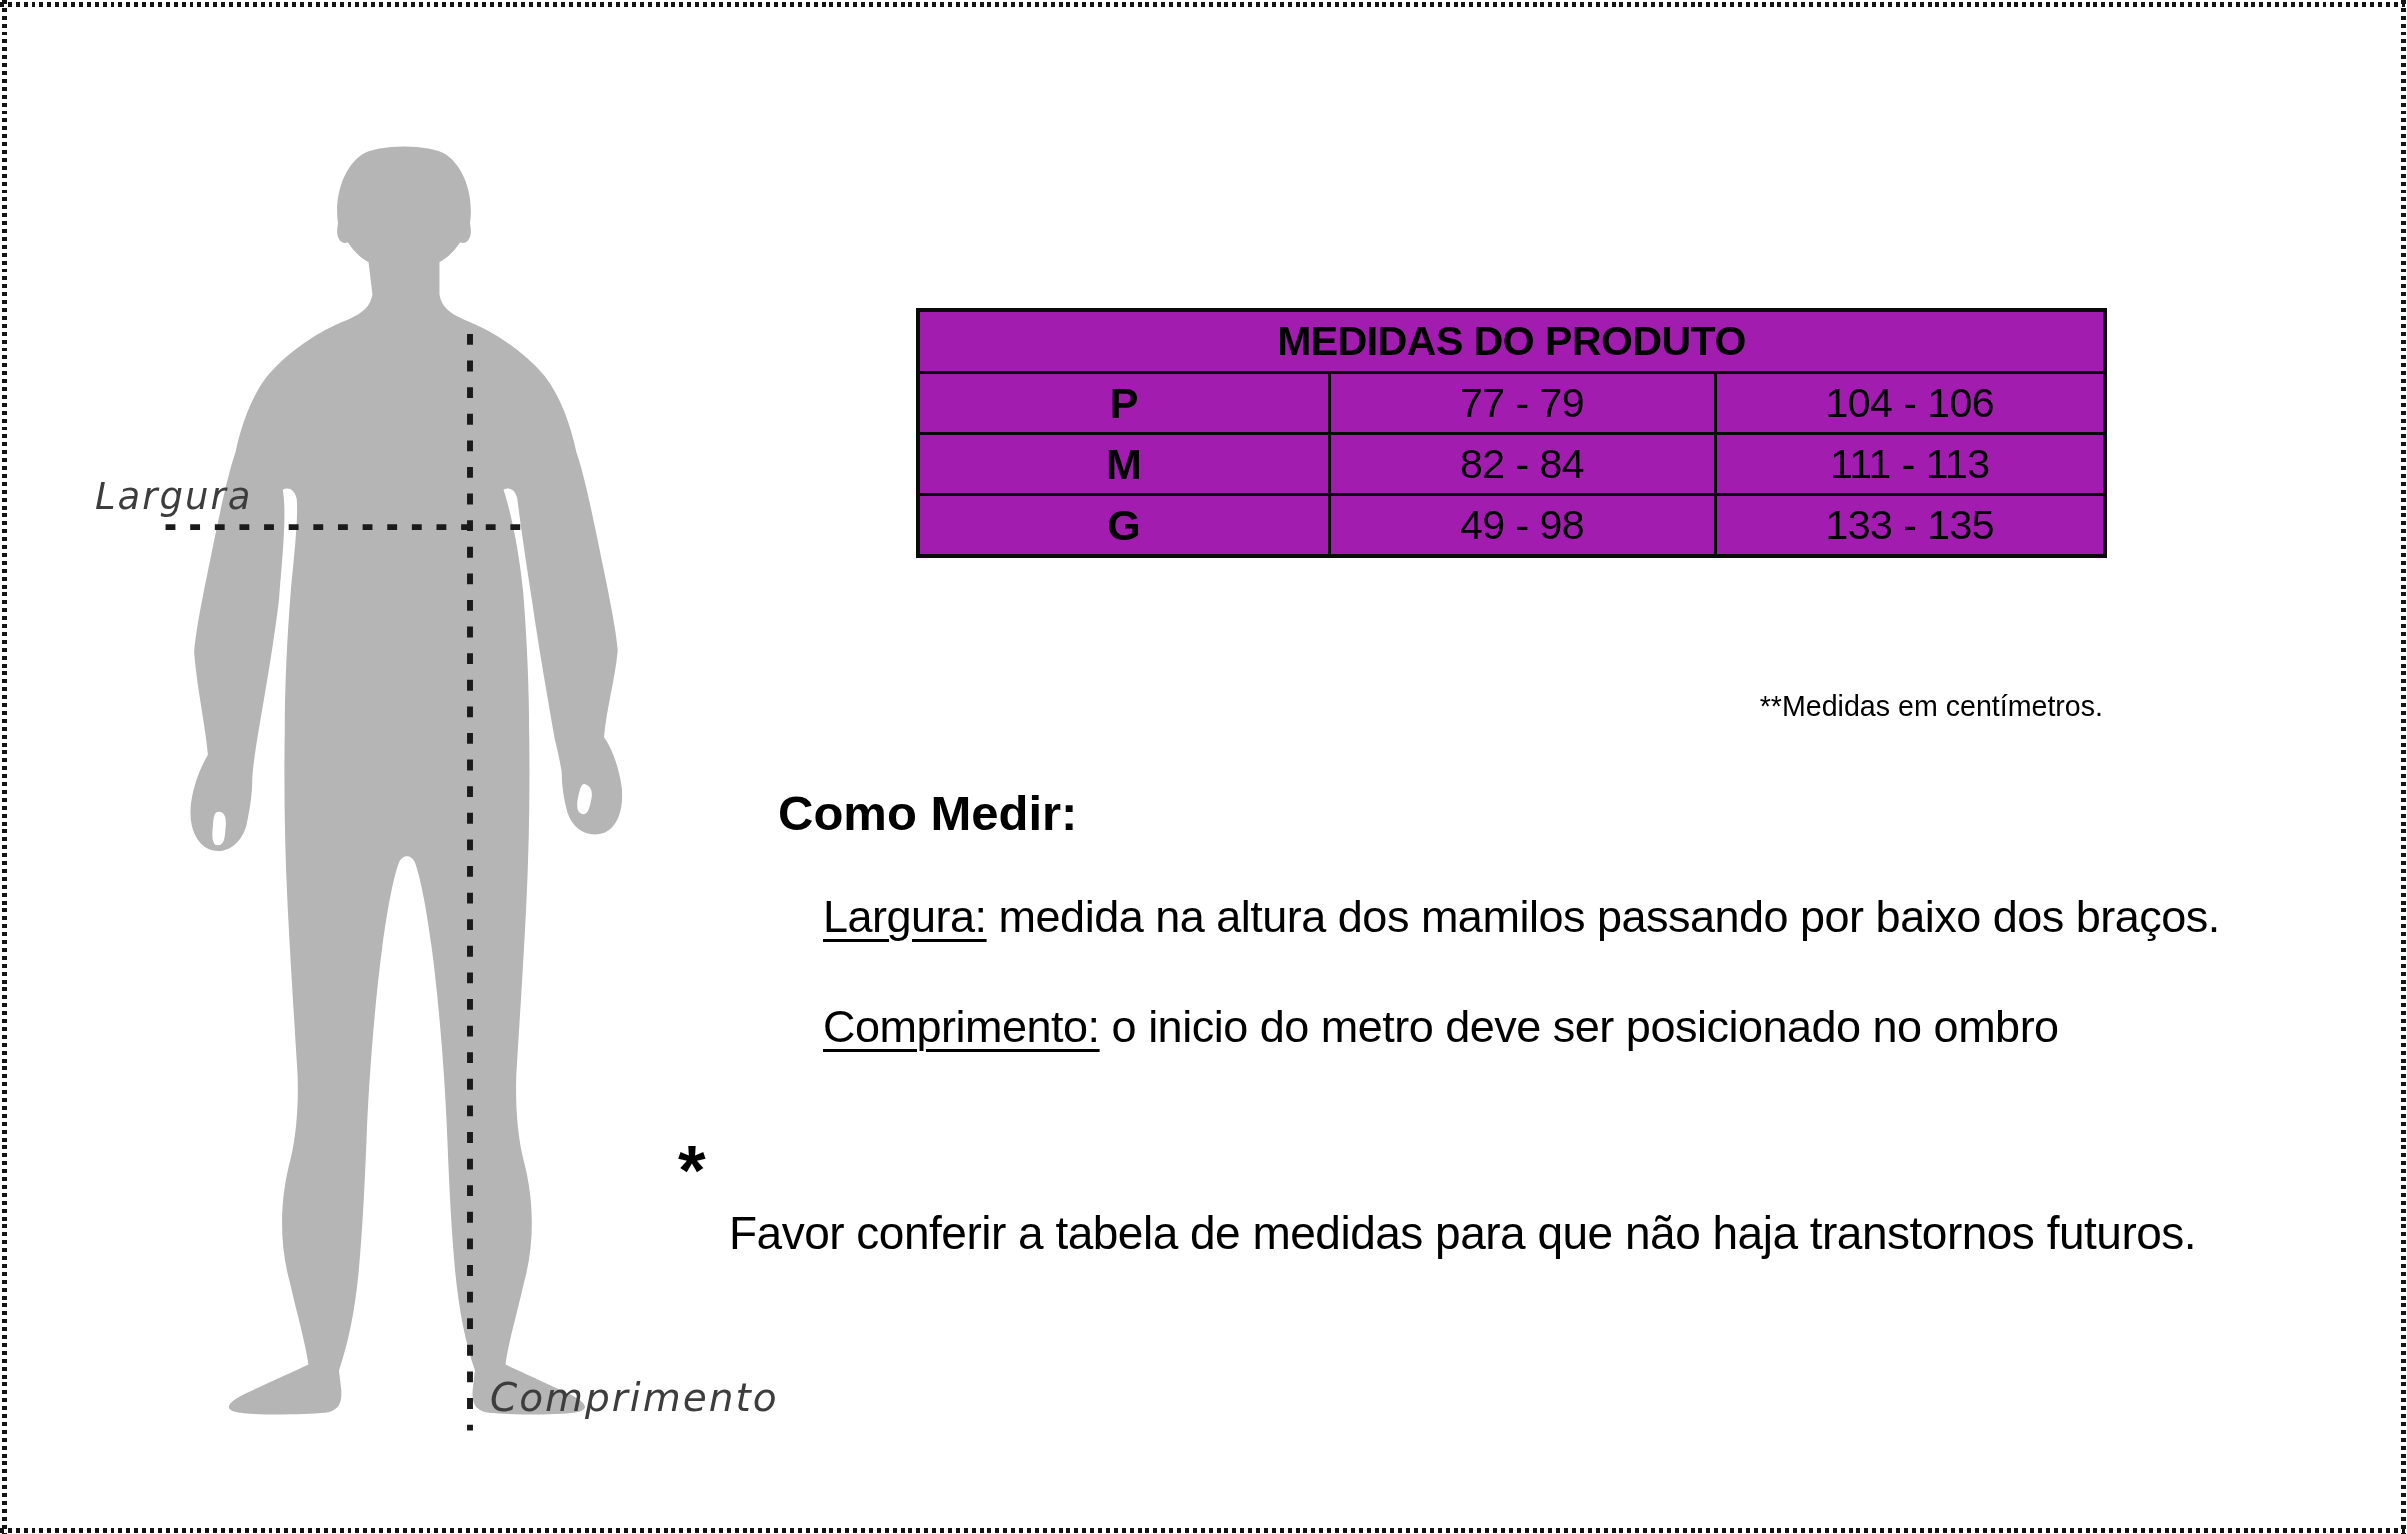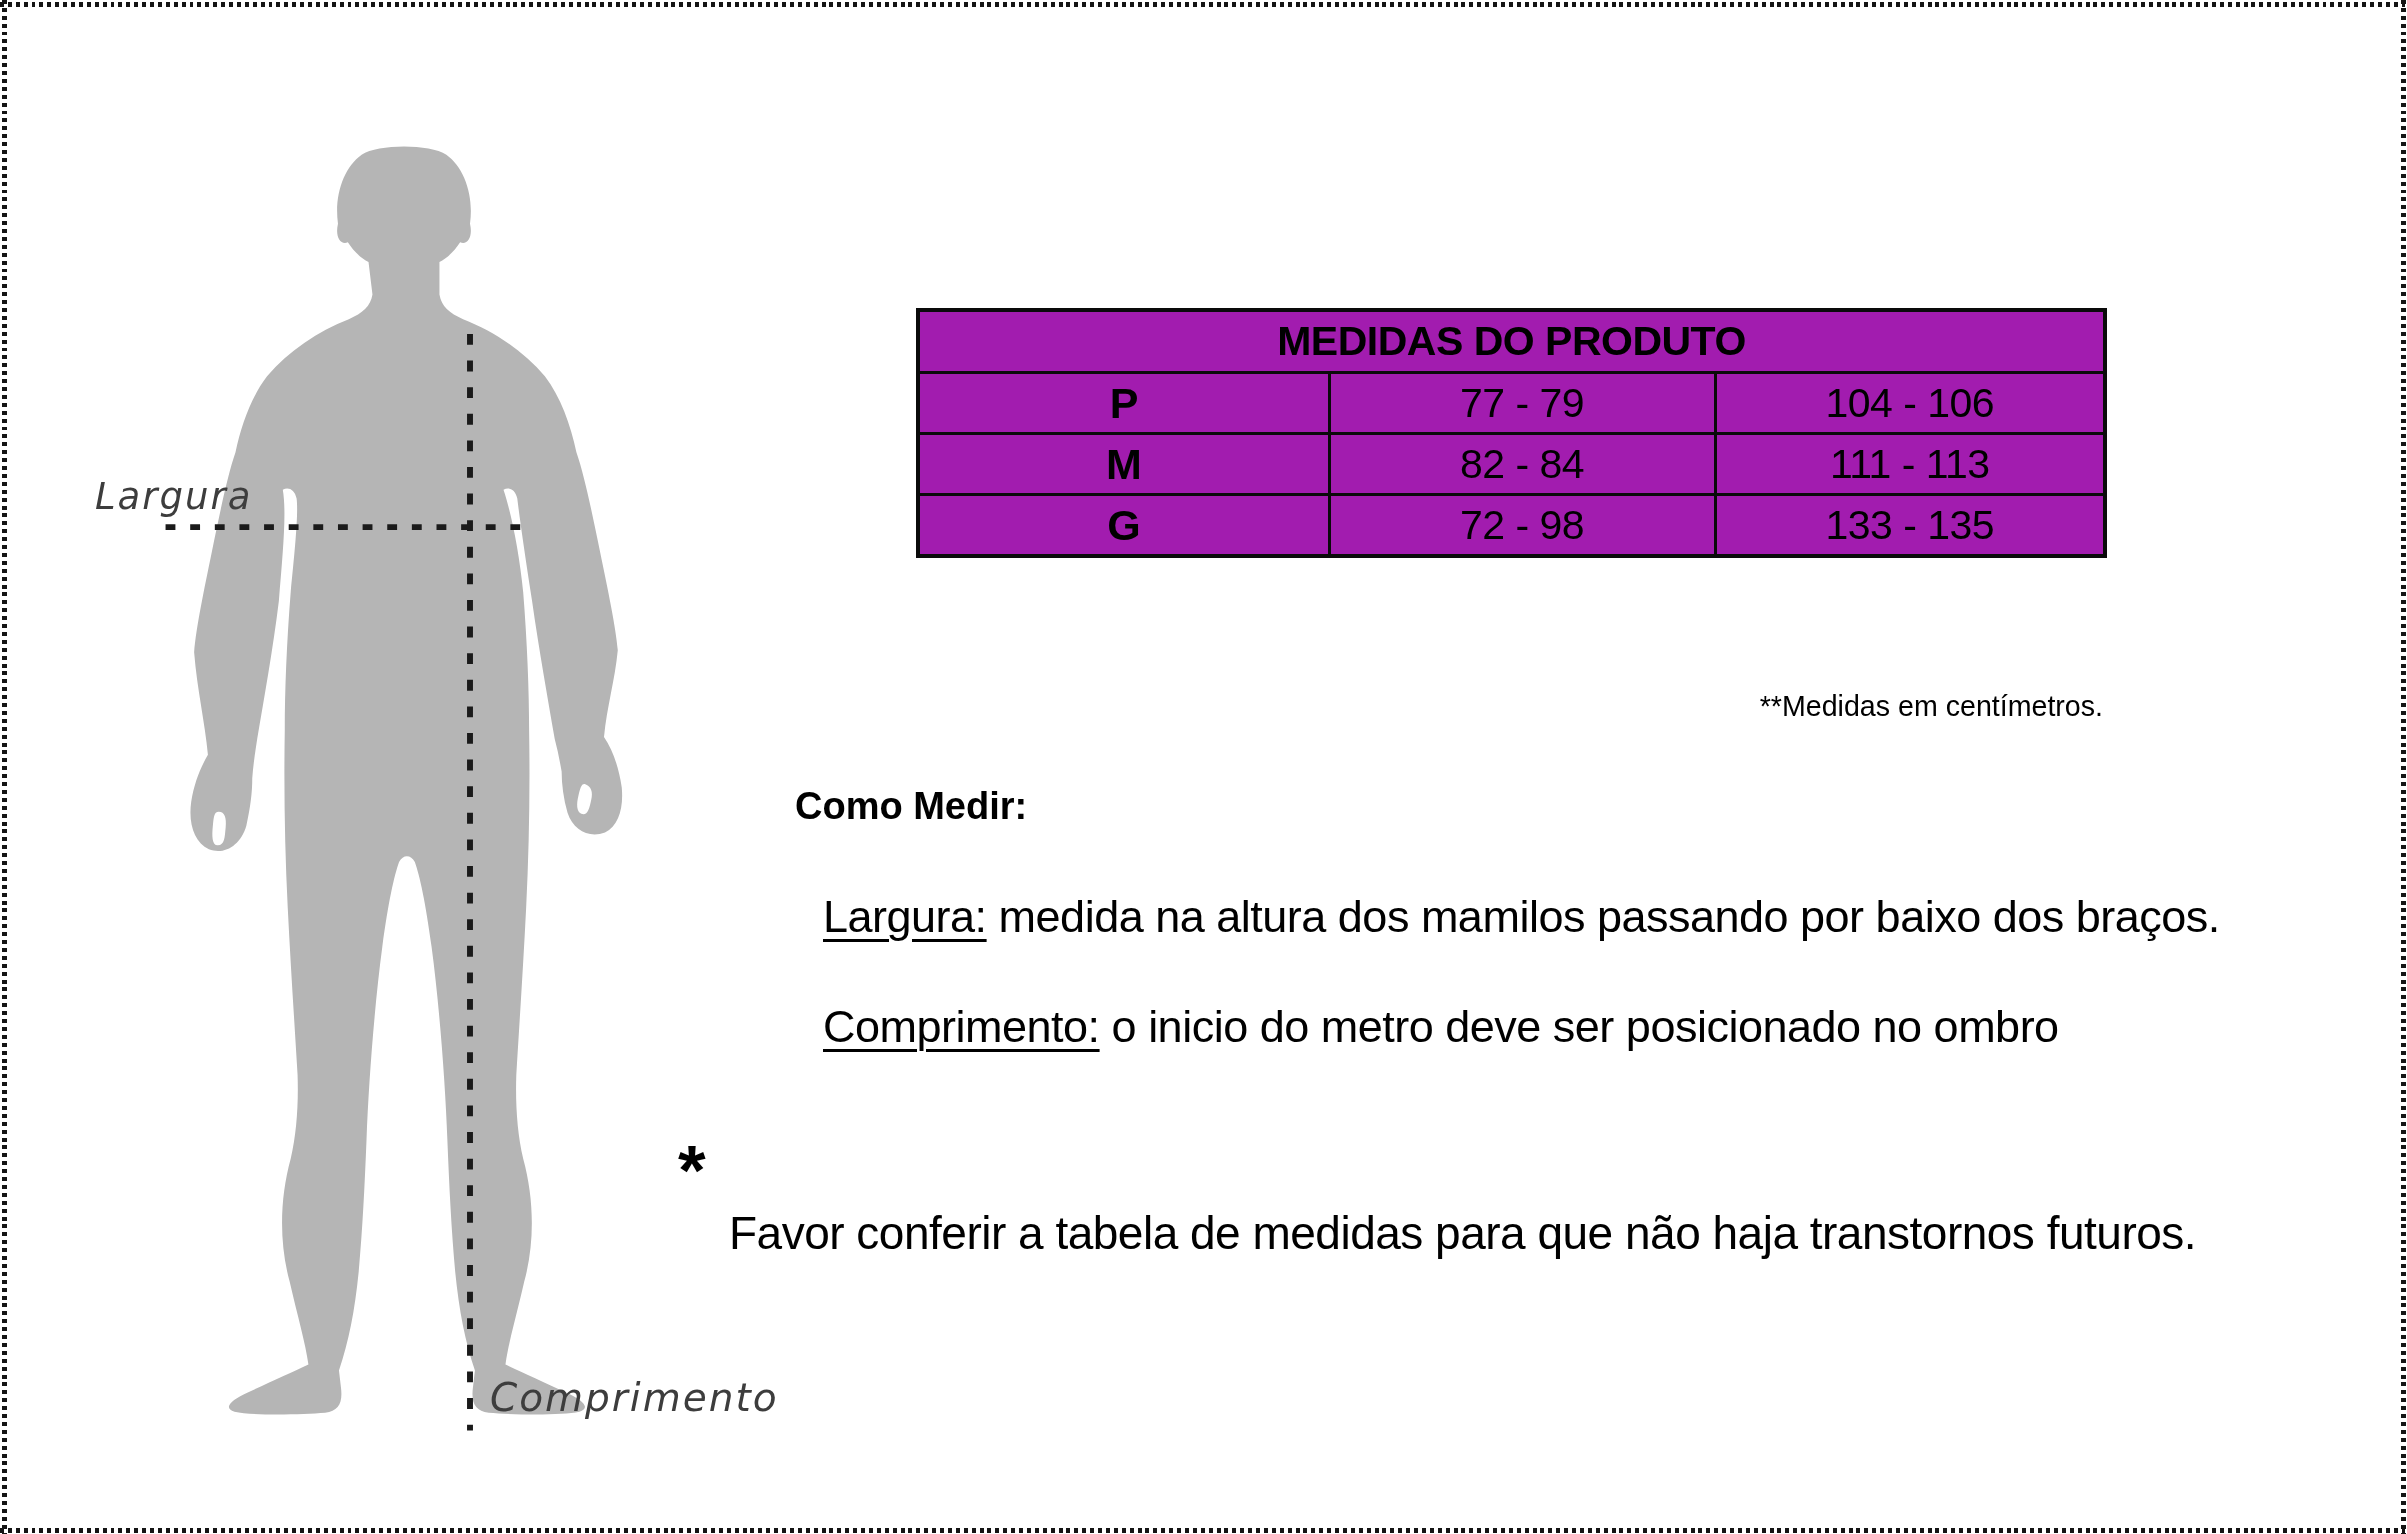--- a/index.html
+++ b/index.html
@@ -50,22 +50,22 @@
   tr.head-row td{height:116px;font-size:42px;font-weight:bold;line-height:1.35;}
   tr.data-row td{height:58px;font-size:41px;}
   tr.data-row td.size-cell{font-weight:bold;font-size:43px;}
   .pre{white-space:pre-line;}
 
   .footnote{
     position:absolute;left:916px;top:690px;width:1187px;
     text-align:right;font-size:28.6px;
   }
   .section-heading{
-    position:absolute;left:795px;top:785px;
-    font-size:38px;font-weight:bold;
+    position:absolute;left:778px;top:785px;
+    font-size:49px;font-weight:bold;
   }
   .measure-line-text{
     position:absolute;left:795px;
     font-size:45px;letter-spacing:-0.5px;white-space:nowrap;
   }
   .line-largura{top:891px;}
   .line-comprimento{top:1001px;}
   .term{
     text-decoration:underline;
     text-decoration-thickness:3px;
@@ -194,21 +194,21 @@
         <td>77 - 79</td>
         <td>104 - 106</td>
       </tr>
       <tr class="data-row">
         <td class="size-cell">M</td>
         <td>82 - 84</td>
         <td>111 - 113</td>
       </tr>
       <tr class="data-row">
         <td class="size-cell">G</td>
-        <td>72 - 98</td>
+        <td>49 - 98</td>
         <td>133 - 135</td>
       </tr>
     </tbody>
   </table>
 
   <div class="footnote">**Medidas em centímetros.</div>
 
   <div class="section-heading">Como Medir:</div>
 
   <div class="measure-line-text line-largura">

